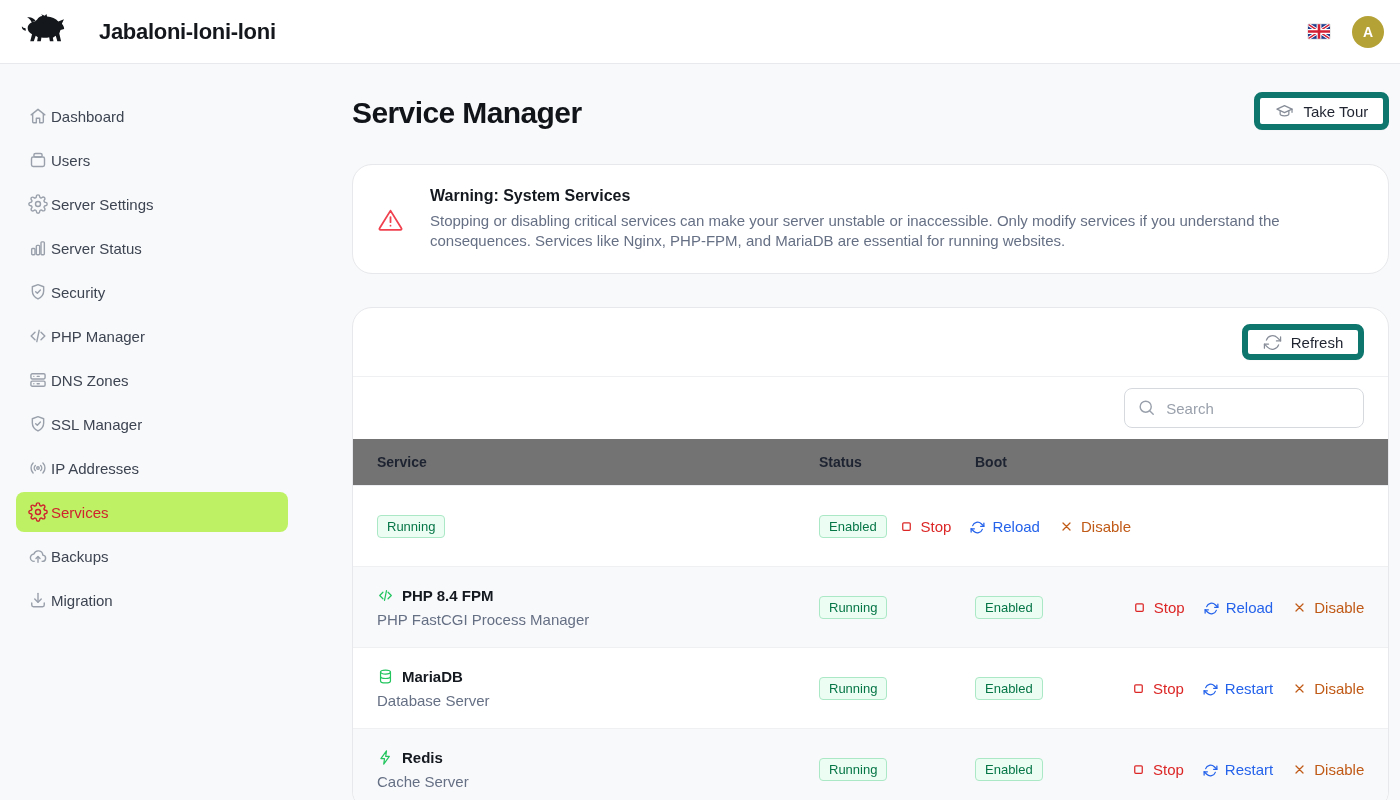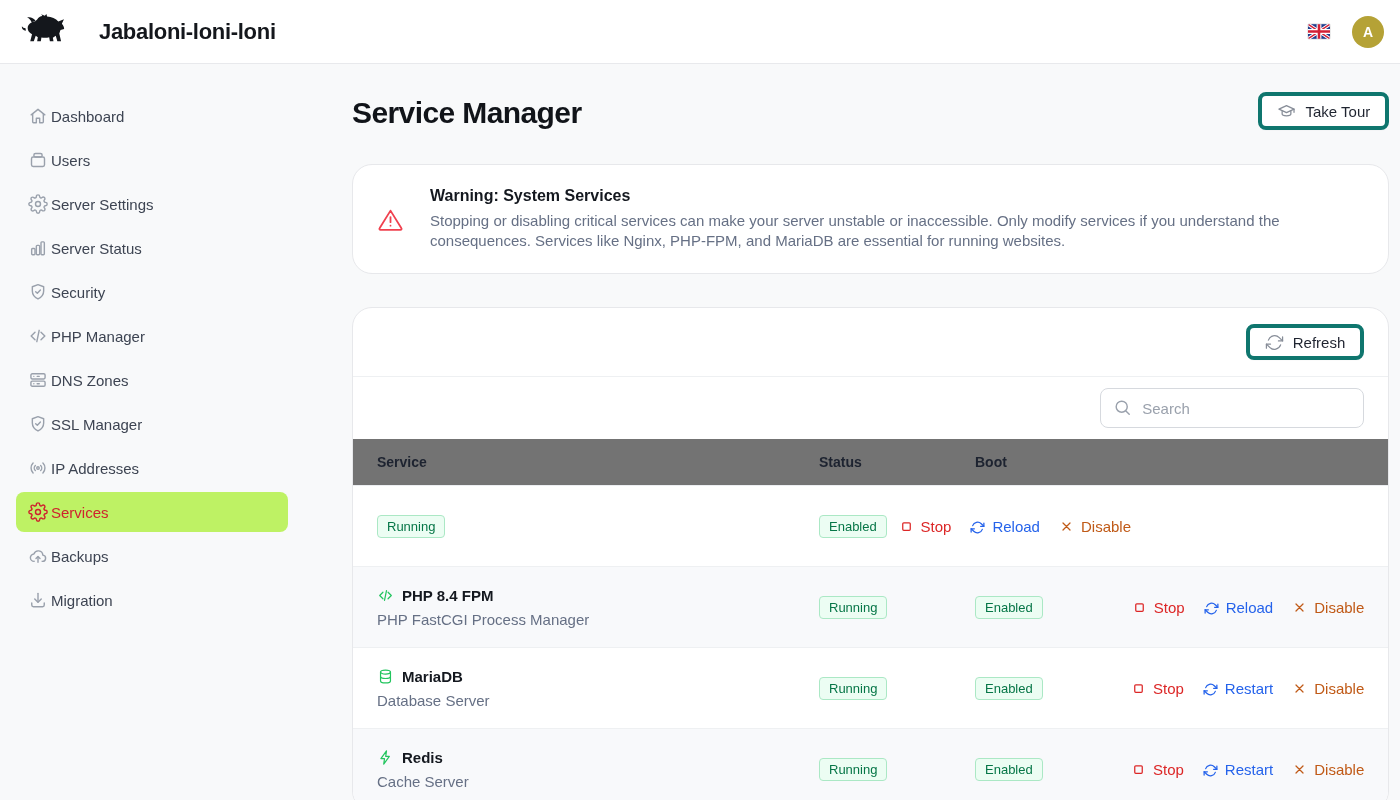--- a/index.html
+++ b/index.html
@@ -37,21 +37,21 @@
   .nav-item .nav-icon svg { width:20px; height:20px; fill:none; stroke:currentColor; stroke-width:1.7; stroke-linecap:round; stroke-linejoin:round; }
   .nav-item.active { background:#bef264; color:var(--accent-red,#cf222e); font-weight:500; }
   .nav-item.active .nav-icon { color:var(--accent-red,#cf222e); }
 
   .main { flex:1; padding:28px 32px 0 48px; }
 
   .page-head { display:flex; align-items:flex-end; justify-content:space-between; }
   .page-title { font-size:30px; font-weight:800; letter-spacing:-0.6px; color:#111419; }
   .btn {
     display:inline-flex; align-items:center; gap:9px; height:38px; padding:0 15px;
-    background:#fff; border:4px solid #0f766e; border-radius:8px;
+    background:#fff; border:6px solid #0f766e; border-radius:8px;
     font-size:15px; font-weight:500; color:#1f2430; cursor:pointer;
     box-shadow:0 1px 1px rgba(0,0,0,.02);
   }
   .btn .btn-icon { color:#878d98; }
   .btn .btn-icon svg { width:19px; height:19px; fill:none; stroke:currentColor; stroke-width:1.6; stroke-linecap:round; stroke-linejoin:round; }
 
   .card {
     background:#fff; border:1px solid #e7e8eb; border-radius:20px;
   }
 
@@ -60,21 +60,21 @@
   .warn-icon { color:#f0414f; flex:0 0 auto; }
   .warn-icon svg { width:27px; height:27px; fill:none; stroke:currentColor; stroke-width:1.6; stroke-linecap:round; stroke-linejoin:round; }
   .warn-title { font-size:16px; font-weight:700; color:#14181f; margin-bottom:6px; }
   .warn-body { font-size:15px; line-height:20px; color:#667085; max-width:860px; }
 
   
   .table-card { margin-top:33px; overflow:hidden; }
   .toolbar-row { padding:16px 24px; display:flex; justify-content:flex-end; border-bottom:1px solid #eef0f2; }
   .toolbar-row .btn { height:36px; }
   .search-row { padding:11px 24px; display:flex; justify-content:flex-end; }
-  .search-box { position:relative; width:264px; }
+  .search-box { position:relative; width:240px; }
   .search-box input {
     width:100%; height:40px; border:1px solid #d6d9de; border-radius:8px;
     padding:0 12px 0 41px; font-size:15px; color:#1f2430; outline:none;
     font-family:inherit; background:#fff;
   }
   .search-box input::placeholder { color:#9aa1ac; }
   .search-glyph { position:absolute; left:13px; top:10px; color:#9aa1ac; }
   .search-glyph svg { width:19px; height:19px; fill:none; stroke:currentColor; stroke-width:1.8; stroke-linecap:round; }
 
   .grid-row {

